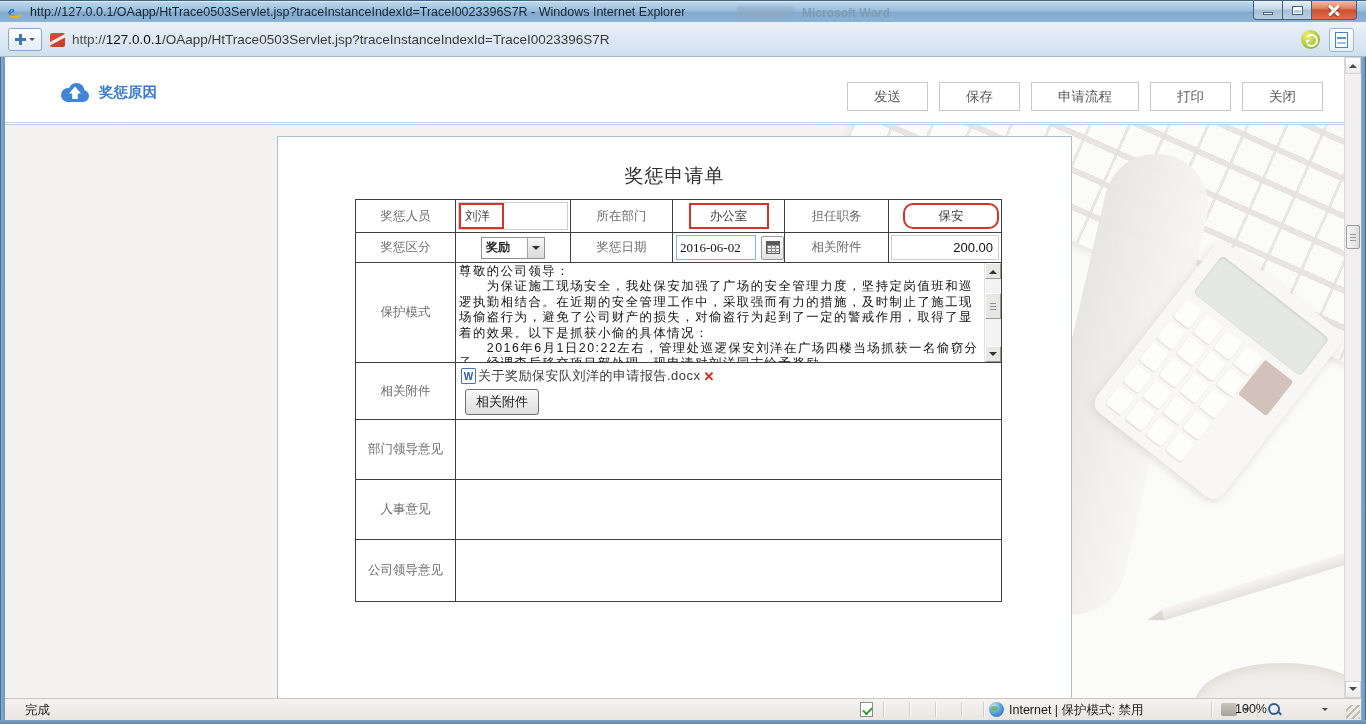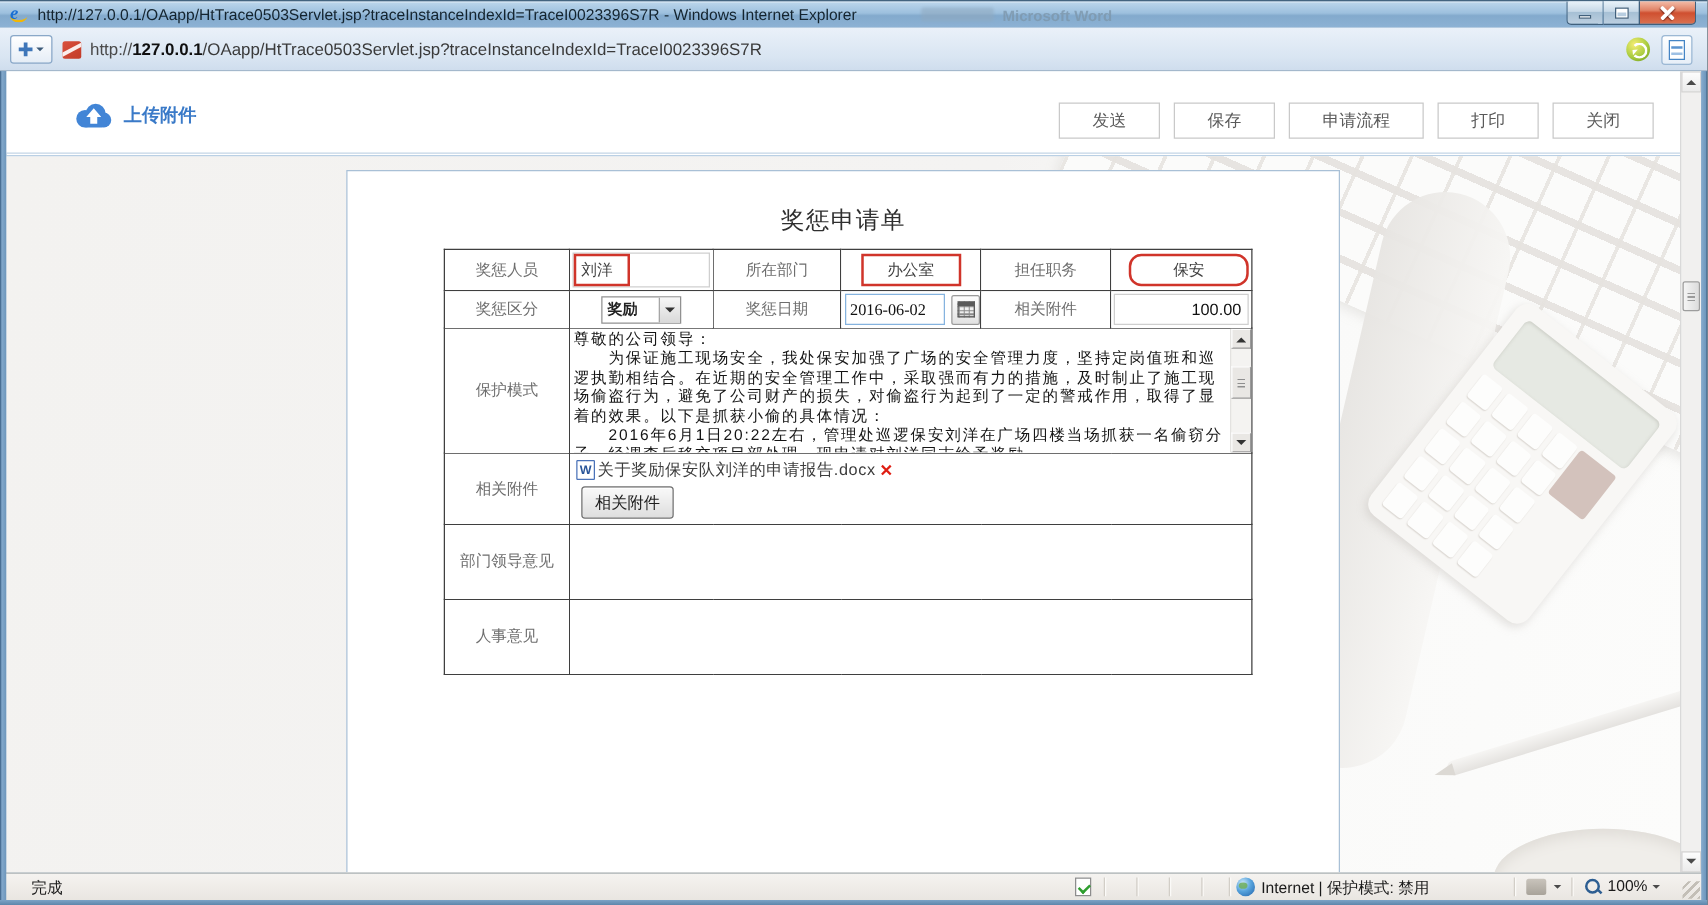--- a/index.html
+++ b/index.html
@@ -48,21 +48,21 @@
   .plus-glyph { position:relative; width:11px; height:11px; }
   .plus-glyph::before { content:""; position:absolute; left:4px; top:0; width:3px; height:11px; background:#3e76b9; }
   .plus-glyph::after  { content:""; position:absolute; left:0; top:4px; width:11px; height:3px; background:#3e76b9; }
   .caret-down { width:0; height:0; border:3.5px solid transparent; border-top-color:#3c5a78; margin-top:3px; }
   .favicon { position:absolute; left:50px; top:11px; width:15px; height:14px; border-radius:2px;
     background:linear-gradient(135deg,#d9503c 0%, #c23b28 100%); overflow:hidden; }
   .favicon::after { content:""; position:absolute; left:-2px; top:5px; width:20px; height:3px;
     background:#fff; transform:rotate(-28deg); opacity:.9; }
   .url-text { position:absolute; left:72px; top:10px; font-size:13.5px; white-space:nowrap; color:#333; }
   .url-text .scheme { color:#4a4a4a; }
-  .url-text .host { color:#0f0f0f; font-weight:bold;text-align:right; }
+  .url-text .host { color:#0f0f0f; font-weight:normal;text-align:right; }
   .url-text .path { color:#3a3a3a; }
   .refresh-btn { position:absolute; right:46px; top:8px; width:19px; height:19px; border-radius:50%;
     background:radial-gradient(circle at 35% 30%, #f6ed74, #a9cc3f 55%, #6f9b1e 95%); }
   .refresh-btn::before { content:""; position:absolute; left:4px; top:4px; width:9px; height:9px;
     border:2px solid #fff; border-left-color:transparent; border-radius:50%; }
   .refresh-btn::after { content:""; position:absolute; left:2px; top:7px; width:0; height:0;
     border:3px solid transparent; border-right-color:#fff; transform:rotate(40deg); }
   .pagezoom-btn { position:absolute; right:12px; top:6px; width:25px; height:24px;
     border:1px solid #9cb8d4; border-radius:3px; background:linear-gradient(#ffffff,#e7eff8);
     display:flex; align-items:center; justify-content:center; }
@@ -209,21 +209,21 @@
   .sb-zone { position:absolute; left:1004px; top:3px; }
   .zone-icon { position:absolute; left:1216px; top:4px; width:16px; height:13px; border-radius:2px;
     background:linear-gradient(#c9c4bc,#a8a39a); }
   .zone-caret { position:absolute; left:1238px; top:9px; width:0; height:0;
     border:3.5px solid transparent; border-top-color:#4a4a4a; }
   .mag { position:absolute; left:1262px; top:3px; width:15px; height:15px; }
   .mag::before { content:""; position:absolute; left:1px; top:1px; width:8px; height:8px;
     border:2px solid #2d5e92; border-radius:50%; }
   .mag::after { content:""; position:absolute; left:10px; top:10px; width:5px; height:2px;
     background:#2d5e92; transform:rotate(45deg); }
-  .sb-zoom { position:absolute; left:1281px; top:3px; }
+  .sb-zoom { position:absolute; left:1230px; top:3px; }
   .zoom-caret { position:absolute; left:1317px; top:9px; width:0; height:0;
     border:3.5px solid transparent; border-top-color:#4a4a4a; }
   .grip { position:absolute; right:1px; bottom:1px; width:14px; height:14px;
     background:repeating-linear-gradient(135deg, transparent 0 3px, #c3bfb7 3px 5px); }
 </style>
 </head>
 <body>
 
 <div class="window">
 
@@ -266,21 +266,21 @@
       <div class="upload-link">
         <svg width="32" height="22" viewBox="0 0 32 22">
           <g fill="#4285d6">
             <circle cx="10" cy="14" r="7"></circle>
               <circle cx="18.5" cy="10" r="8"></circle>
               <circle cx="25" cy="15" r="6"></circle>
             <rect x="7" y="12" width="20" height="9" rx="4"></rect>
           </g>
           <polygon points="17,5.5 23,12.5 19.8,12.5 19.8,18 14.2,18 14.2,12.5 11,12.5" fill="#ffffff"></polygon>
         </svg>
-        <span>上传附件</span>
+        <span>奖惩原因</span>
       </div>
       <div class="toolbar-btns">
         <div class="tb-btn">发送</div>
         <div class="tb-btn">保存</div>
         <div class="tb-btn">申请流程</div>
         <div class="tb-btn">打印</div>
         <div class="tb-btn">关闭</div>
       </div>
     </div>
 
@@ -358,21 +358,21 @@
             <td>
               <div class="date-wrap">
                 <div class="date-input">2016-06-02</div>
                 <div class="cal-btn">
                   <div class="cal-glyph"></div>
                 </div>
               </div>
             </td>
             <td class="lbl">相关附件</td>
             <td>
-              <div class="input-plain amount">100.00</div>
+              <div class="input-plain amount">200.00</div>
             </td>
           </tr>
           <tr style="height:100px">
             <td class="lbl">保护模式</td>
             <td colspan="5" style="padding:0">
               <div class="ta">尊敬的公司领导：
 　　为保证施工现场安全，我处保安加强了广场的安全管理力度，坚持定岗值班和巡逻执勤相结合。在近期的安全管理工作中，采取强而有力的措施，及时制止了施工现场偷盗行为，避免了公司财产的损失，对偷盗行为起到了一定的警戒作用，取得了显着的效果。以下是抓获小偷的具体情况：
 　　2016年6月1日20:22左右，管理处巡逻保安刘洋在广场四楼当场抓获一名偷窃分子，经调查后移交项目部处理，现申请对刘洋同志给予奖励。</div>
               <div class="ta-sb">
                 <div class="csb-btn up">
@@ -395,20 +395,24 @@
               </div>
               <div class="att-btn">相关附件</div>
             </td>
           </tr>
           <tr style="height:60px">
             <td class="lbl">部门领导意见</td>
             <td colspan="5"></td>
           </tr>
           <tr style="height:60px">
             <td class="lbl">人事意见</td>
+            <td colspan="5"></td>
+          </tr>
+          <tr style="height:62px">
+            <td class="lbl">公司领导意见</td>
             <td colspan="5"></td>
           </tr>
         </tbody>
           </table>
       </div>
     </div>
 
     <div class="vscroll">
       <div class="vs-btn up">
           <div class="tri-up"></div>

